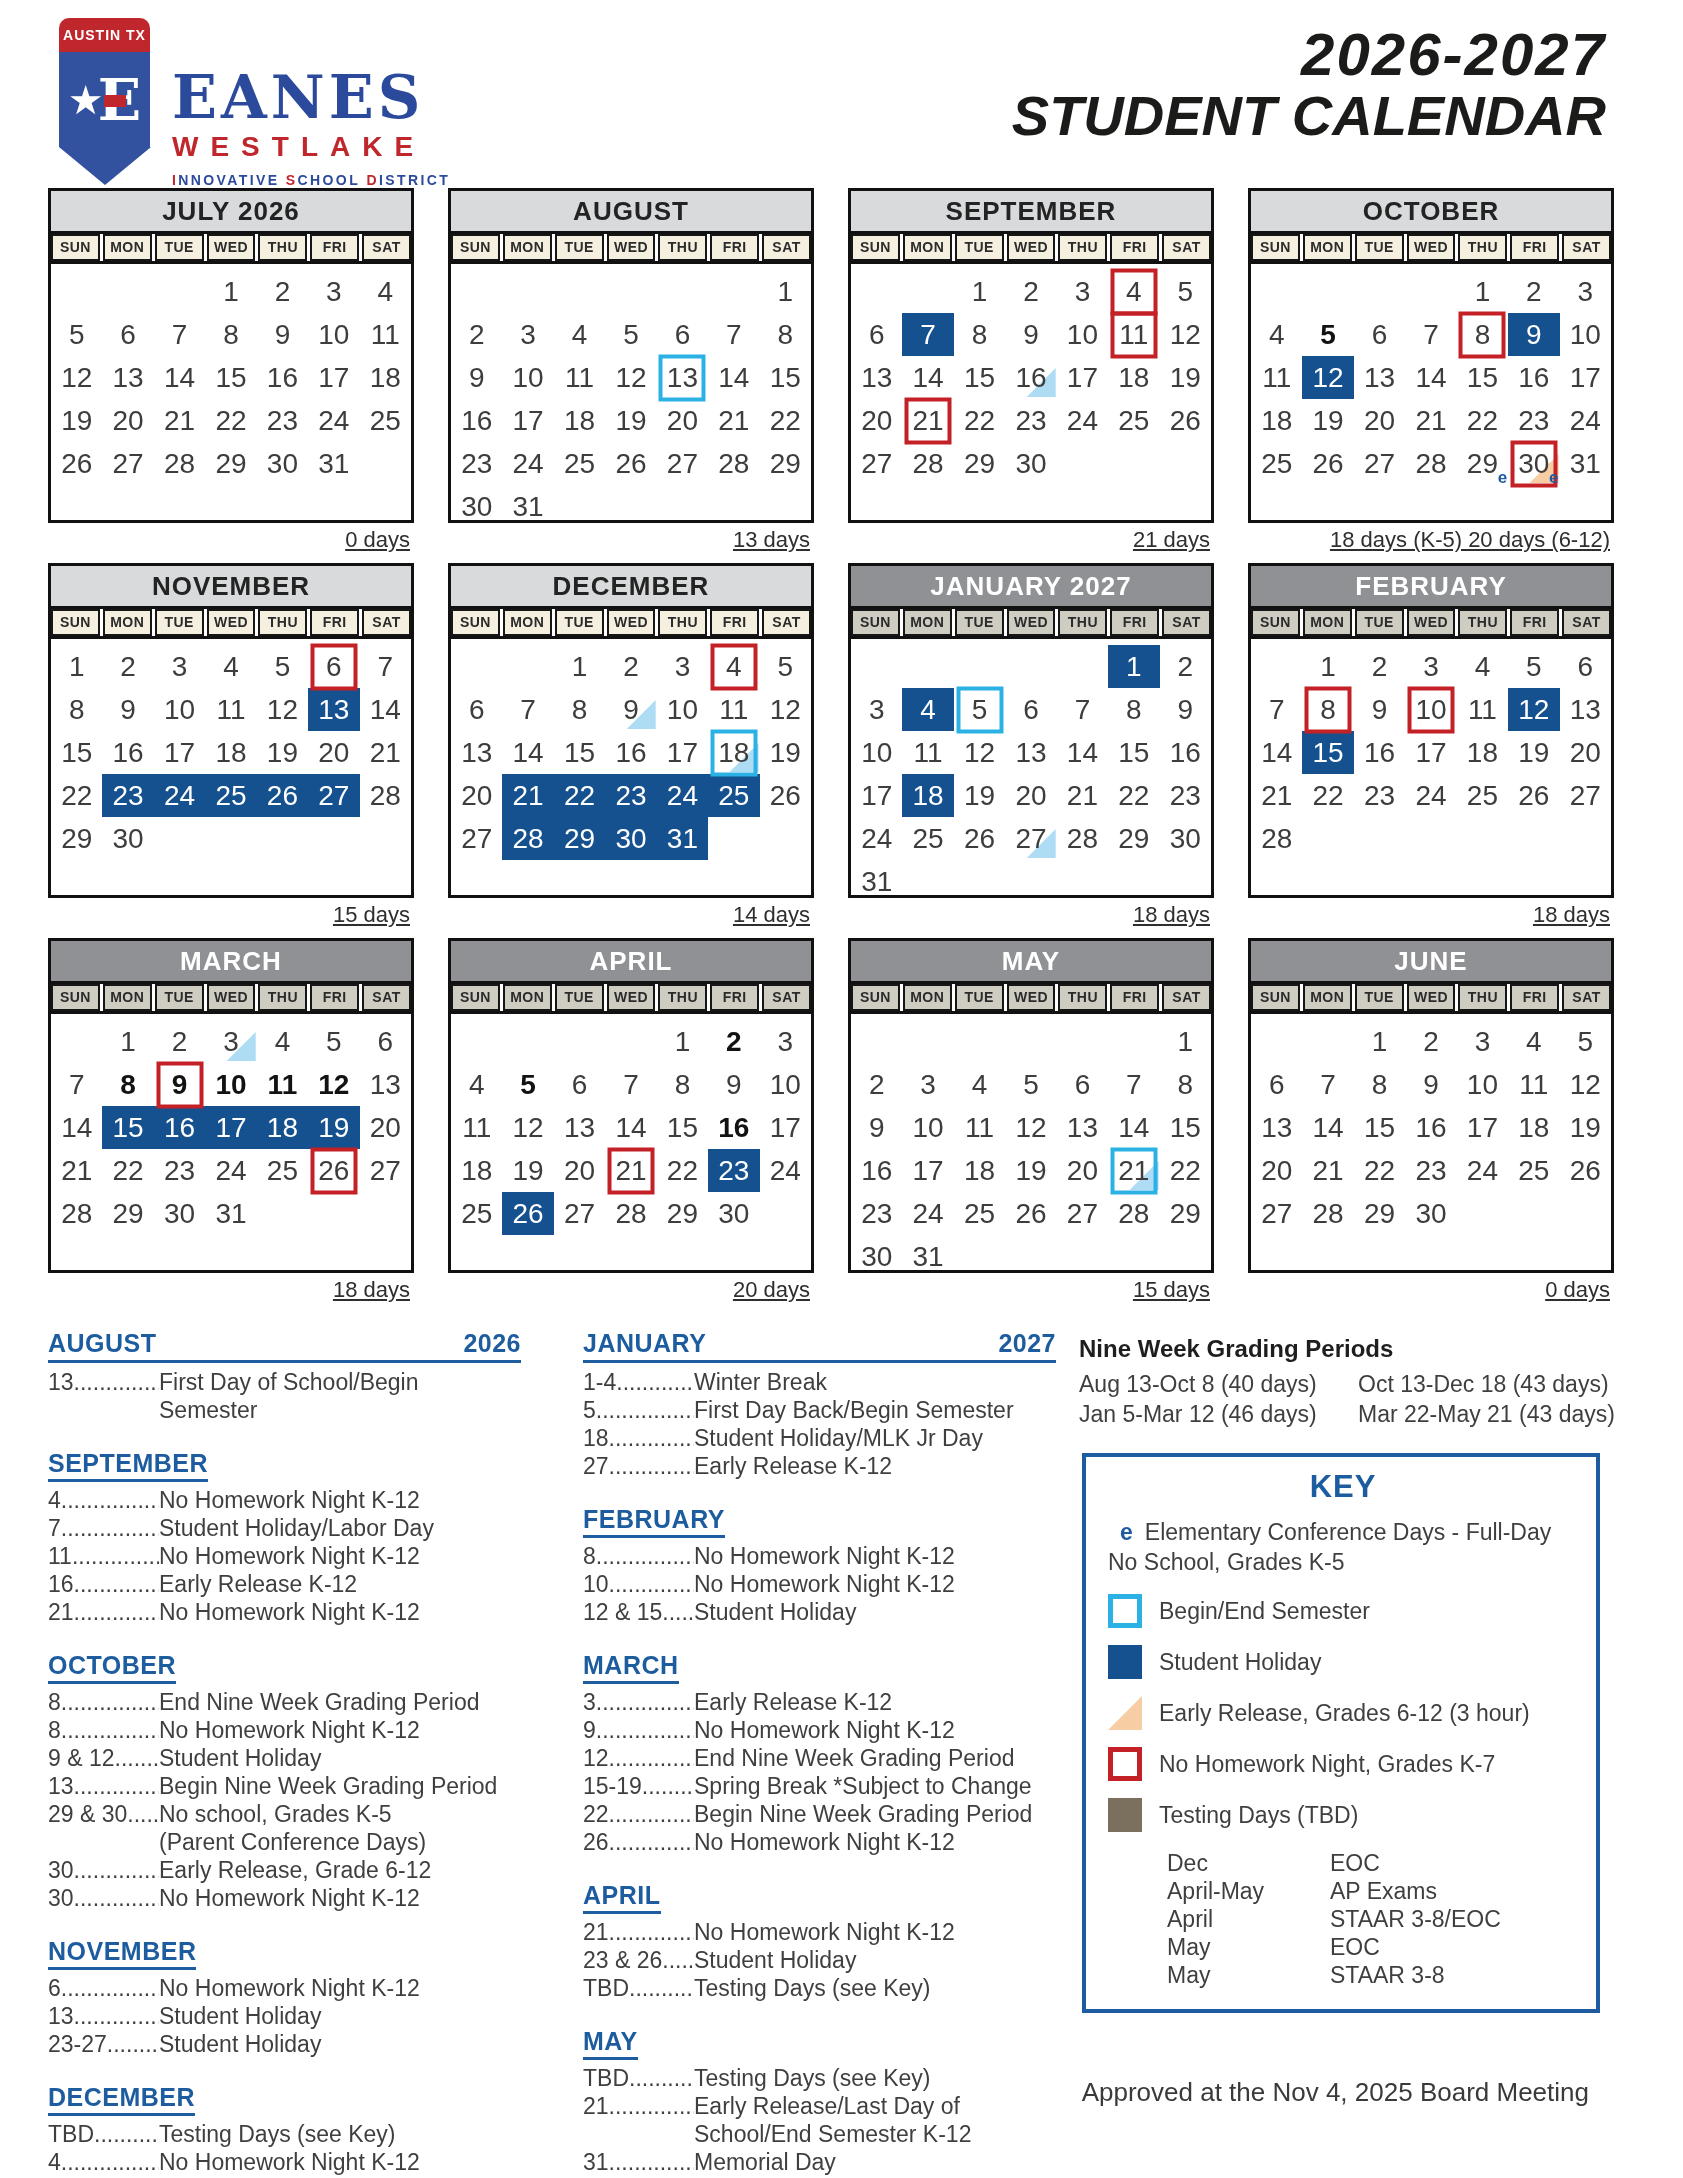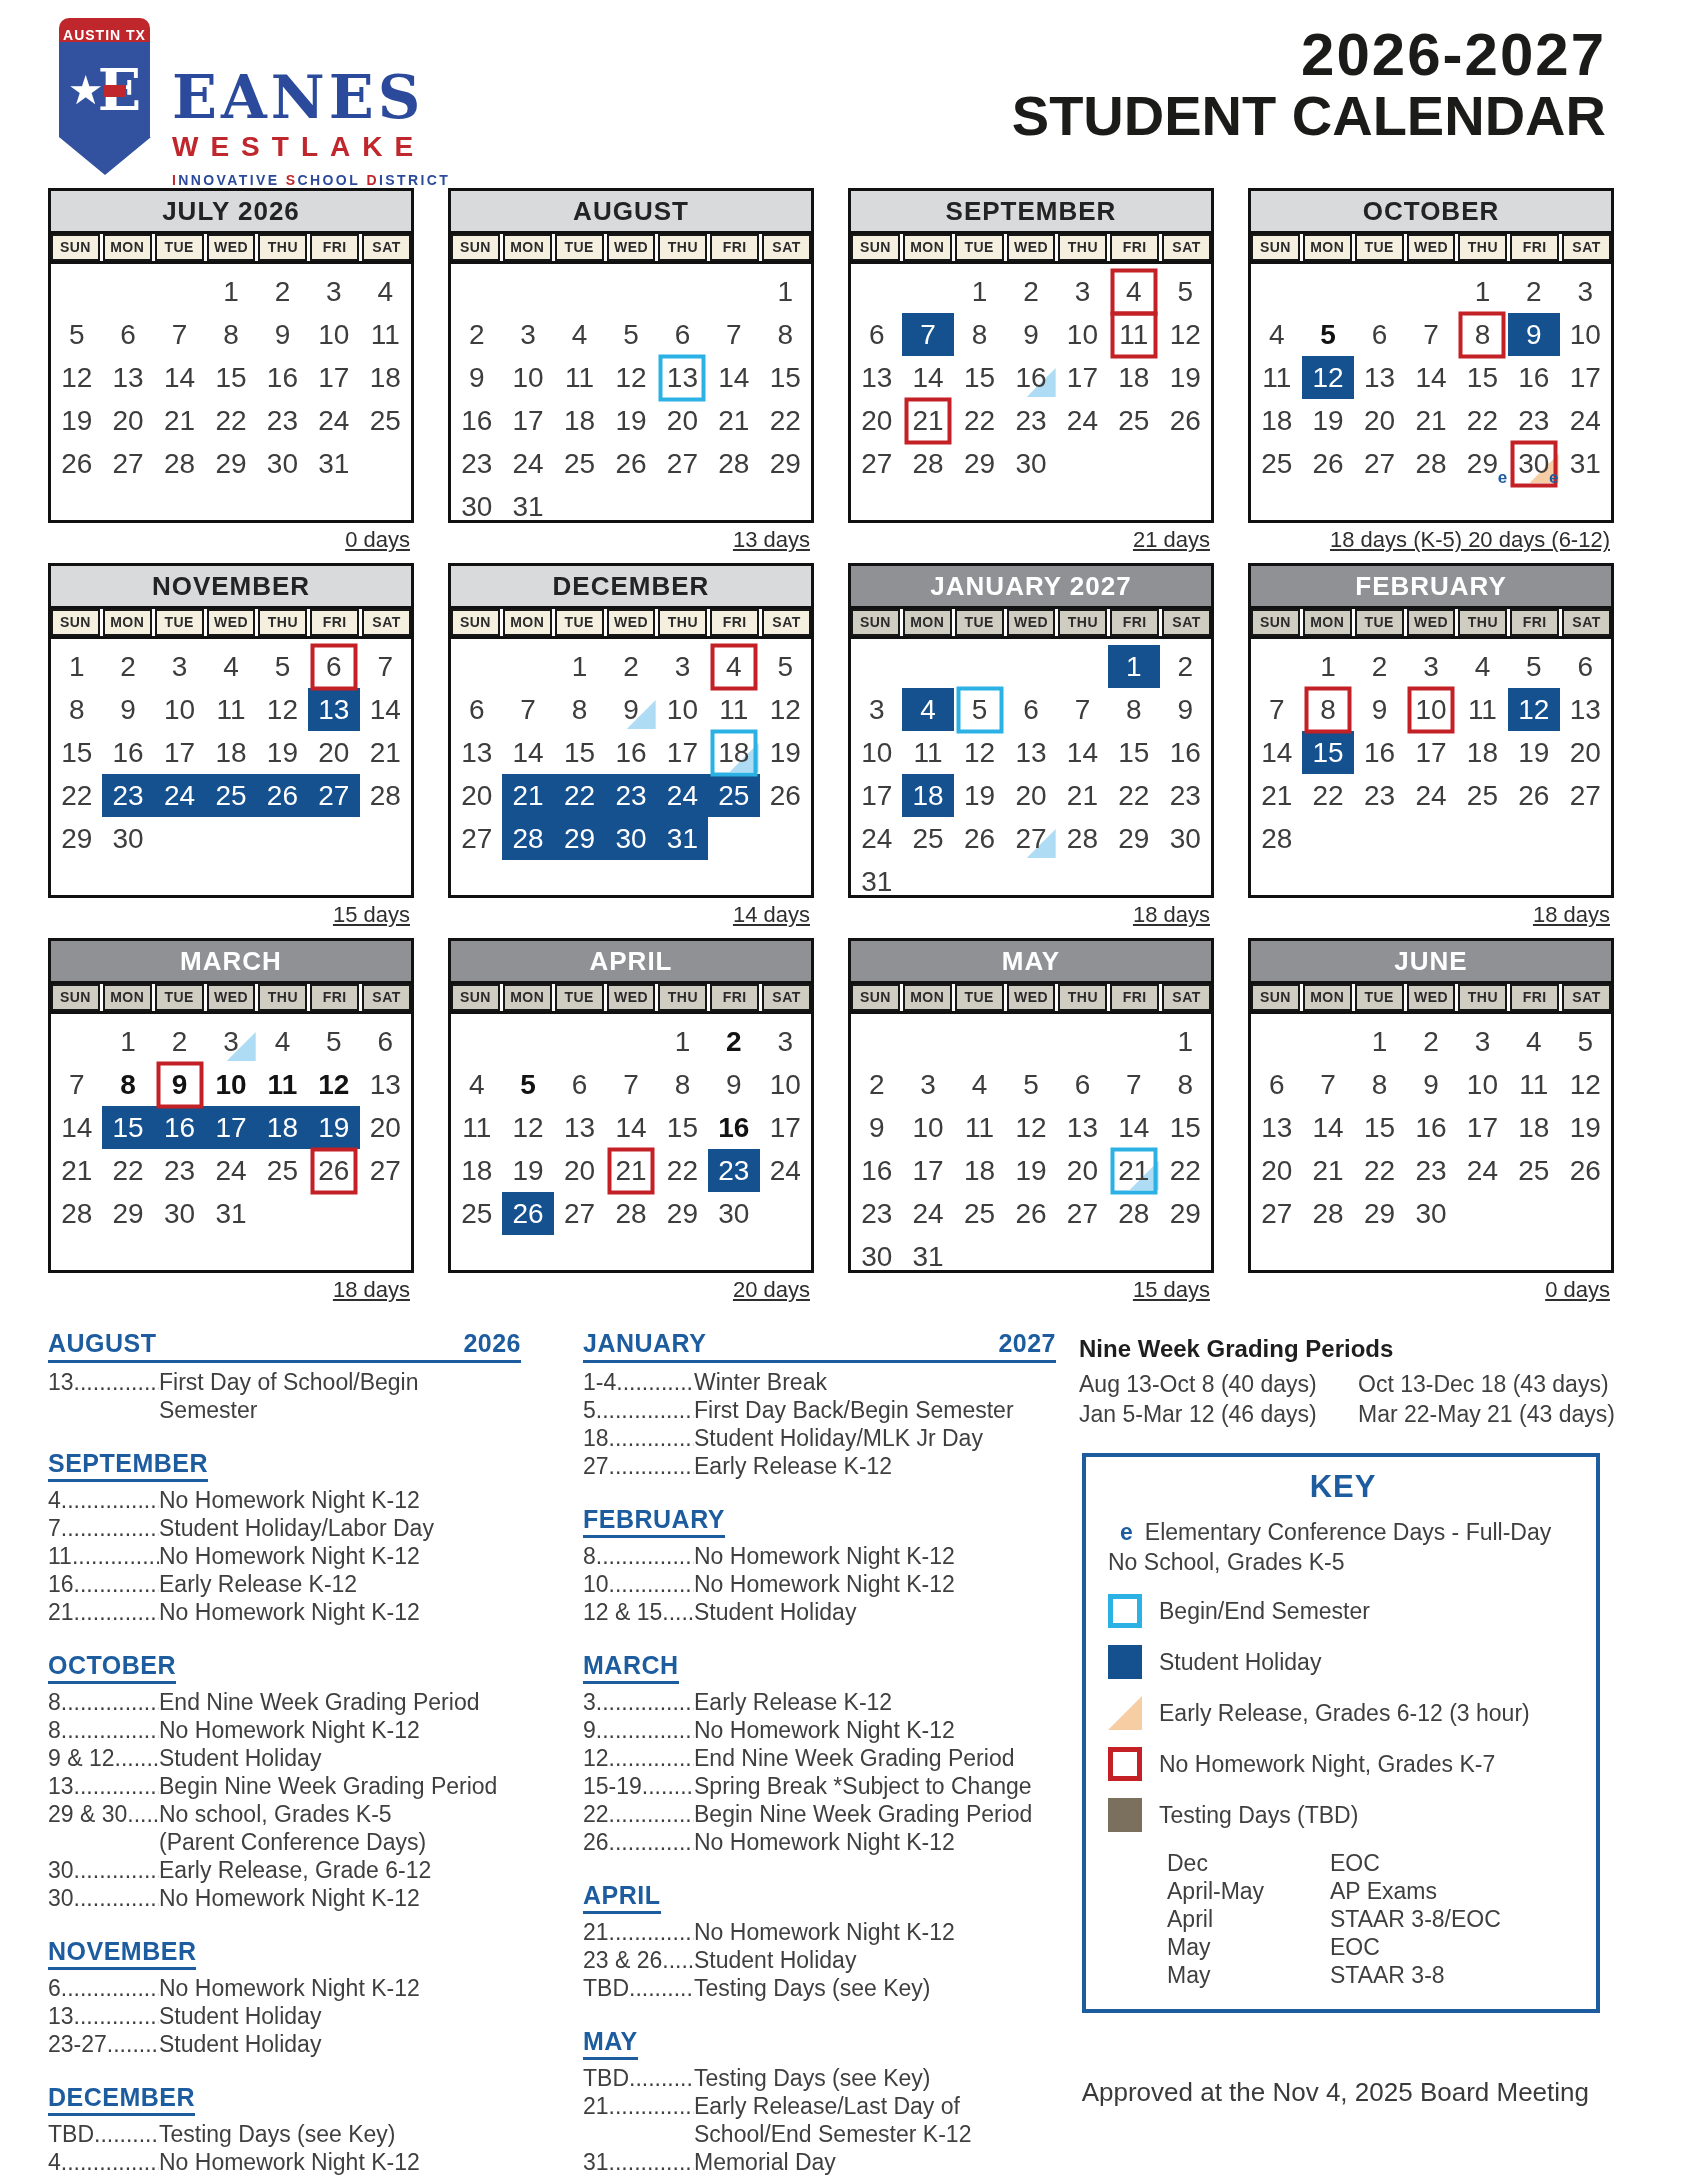--- a/index.html
+++ b/index.html
@@ -2,37 +2,37 @@
 <html><head>
 <meta charset="utf-8">
 <style>
   html,body{margin:0;padding:0;background:#fff;}
   #canvas{position:relative;width:1683px;height:2178px;background:#fff;overflow:hidden;
           font-family:"Liberation Sans",sans-serif;}
 
   
   .logo{position:absolute;left:59px;top:18px;display:flex;}
   .shield{width:91px;}
-  .shield-top{background:#c0272d;border-radius:10px 10px 0 0;height:24px;line-height:34px;
+  .shield-top{background:#c0272d;border-radius:10px 10px 0 0;height:34px;line-height:34px;
               text-align:center;color:#fff;font-weight:bold;font-size:14px;letter-spacing:1px;}
   .shield-mid{background:#32519e;height:95px;display:flex;align-items:center;justify-content:center;position:relative;}
   .shield-star{color:#fff;font-size:40px;line-height:1;margin-right:-6px;}
   .shield-e{color:#fff;font-family:"DejaVu Serif",serif;font-weight:bold;font-size:57px;line-height:1;position:relative;}
   .shield-e .stripe{position:absolute;left:6px;top:24px;width:22px;height:12px;background:#c0272d;}
   .shield-pt{width:0;height:0;border-left:46px solid transparent;border-right:46px solid transparent;
              border-top:38px solid #32519e;}
   .logo-text{margin-left:22px;padding-top:14px;}
   .logo-name{font-family:"DejaVu Serif",serif;font-weight:bold;font-size:59px;line-height:1;
              color:#2b4a9b;letter-spacing:4px;margin-top:36px;}
   .logo-sub{color:#c0272d;font-weight:bold;font-size:28px;letter-spacing:12px;margin-top:4px;}
   .logo-tag{font-size:14px;font-weight:bold;letter-spacing:2.4px;color:#2b4a9b;margin-top:9px;}
   .logo-tag .rd{color:#c0272d;}
 
   
-  .title-block{position:absolute;right:77px;top:24px;text-align:right;color:#1b1b19;font-weight:bold;}
+  .title-block{position:absolute;right:77px;top:24px;text-align:right;color:#1b1b19;font-weight:bold;font-style:italic;}
   .title-block .t1{font-size:60px;line-height:1.04;letter-spacing:2px;}
   .title-block .t2{font-size:56px;line-height:1.06;}
 
   
   .cal-grid{position:absolute;left:48px;top:188px;width:1566px;display:grid;
             grid-template-columns:repeat(4,366px);column-gap:34px;row-gap:40px;}
   .month{position:relative;height:335px;}
   .mbox{height:335px;border:3px solid #111;box-sizing:border-box;background:#fff;}
   .mhead{height:40px;line-height:40px;text-align:center;font-weight:bold;font-size:26px;
          letter-spacing:1px;border-bottom:3px solid #111;}

